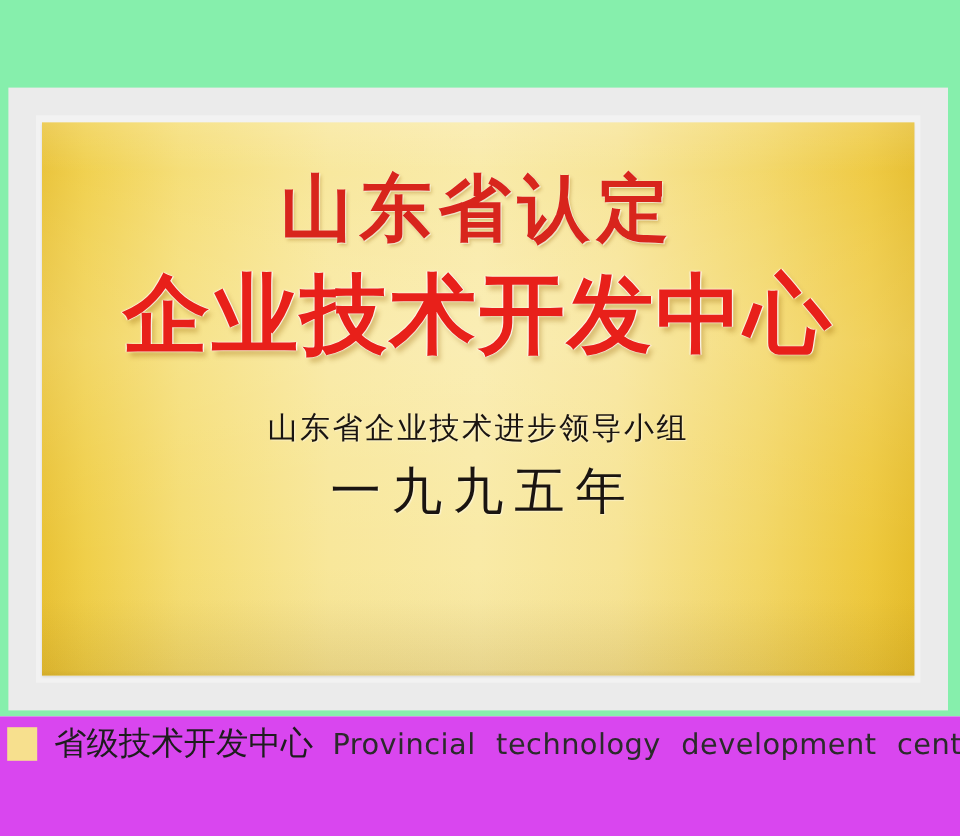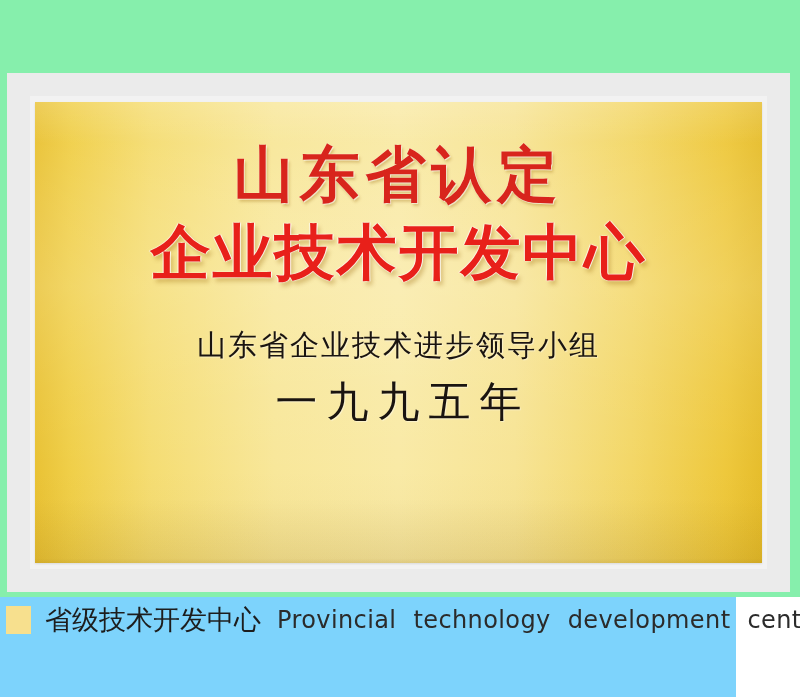--- a/index.html
+++ b/index.html
@@ -113,39 +113,39 @@
     color: #d8251c;
     text-shadow:
       0 0 1px rgba(255,255,255,0.85),
       1px 1px 0 rgba(255,255,255,0.55),
       2px 3px 3px rgba(150,95,0,0.30);
     white-space: nowrap;
   }
 
   .line-main {
     margin-top: 22px;
-    font-family: Liberation Mono, monospace;
+    font-family: Liberation Sans, sans-serif;
     font-weight: 700;
-    font-size: 60px;
+    font-size: 72px;
     line-height: 1.0;
     letter-spacing: 2px;
     color: #e8201a;
     text-shadow:
       0 0 2px rgba(255,255,255,0.95),
       1px 0 0 rgba(255,255,255,0.75),
       -1px 0 0 rgba(255,255,255,0.55),
       3px 4px 4px rgba(150,95,0,0.32);
     white-space: nowrap;
   }
 
   .line-org {
     margin-top: 46px;
-    font-family: Liberation Mono, monospace;
+    font-family: Liberation Serif, serif;
     font-weight: 400;
-    font-size: 29px;
+    font-size: 25px;
     line-height: 1.05;
     letter-spacing: 2px;
     color: #1a1410;
     text-shadow: 1px 1px 1px rgba(255,255,255,0.45);
     white-space: nowrap;
   }
 
   .line-year {
     margin-top: 16px;
     font-family: "DejaVu Serif", "Liberation Serif", serif;
@@ -157,23 +157,23 @@
     color: #1a1410;
     text-shadow: 1px 1px 1px rgba(255,255,255,0.45);
     white-space: nowrap;
   }
 
   
   #caption {
     position: absolute;
     left: 0;
     top: 597px;
-    width: 736px;
+    width: 800px;
     height: 100px;
-    background: #7dd3fc;
+    background: #d946ef;
   }
 
   #caption-row {
     position: absolute;
     left: 6px;
     top: 9px;
     display: flex;
     align-items: center;
   }
 

